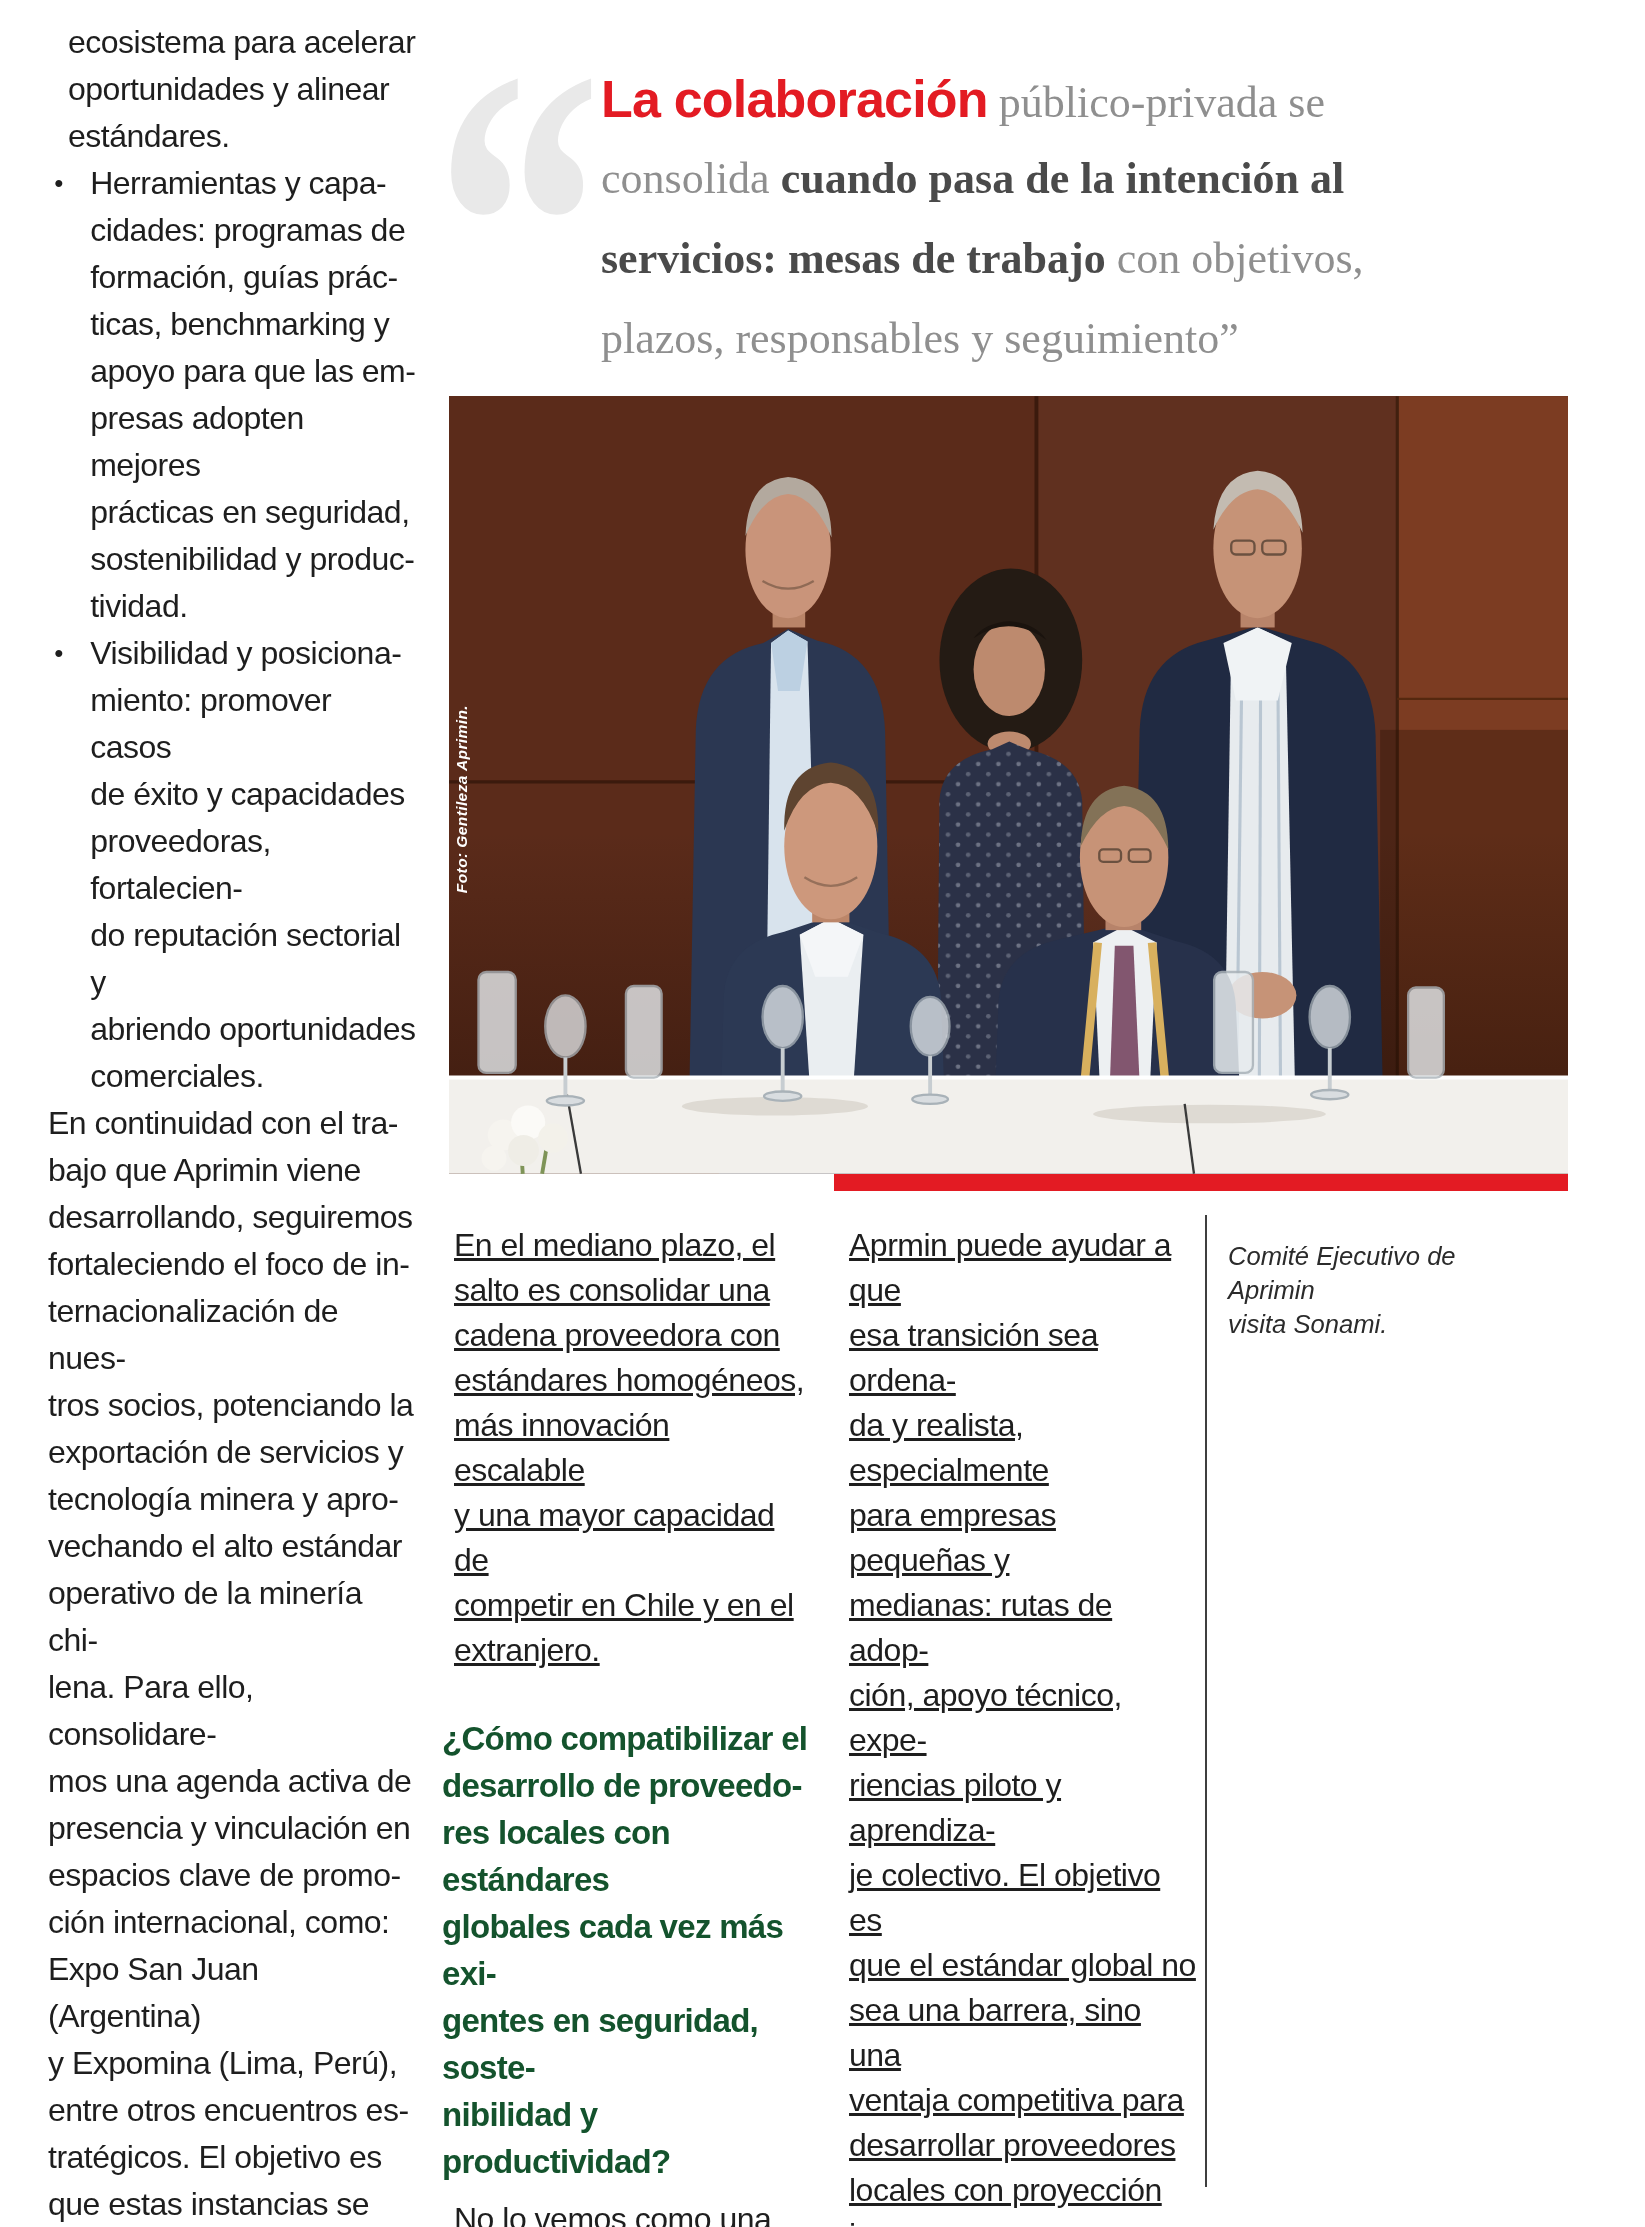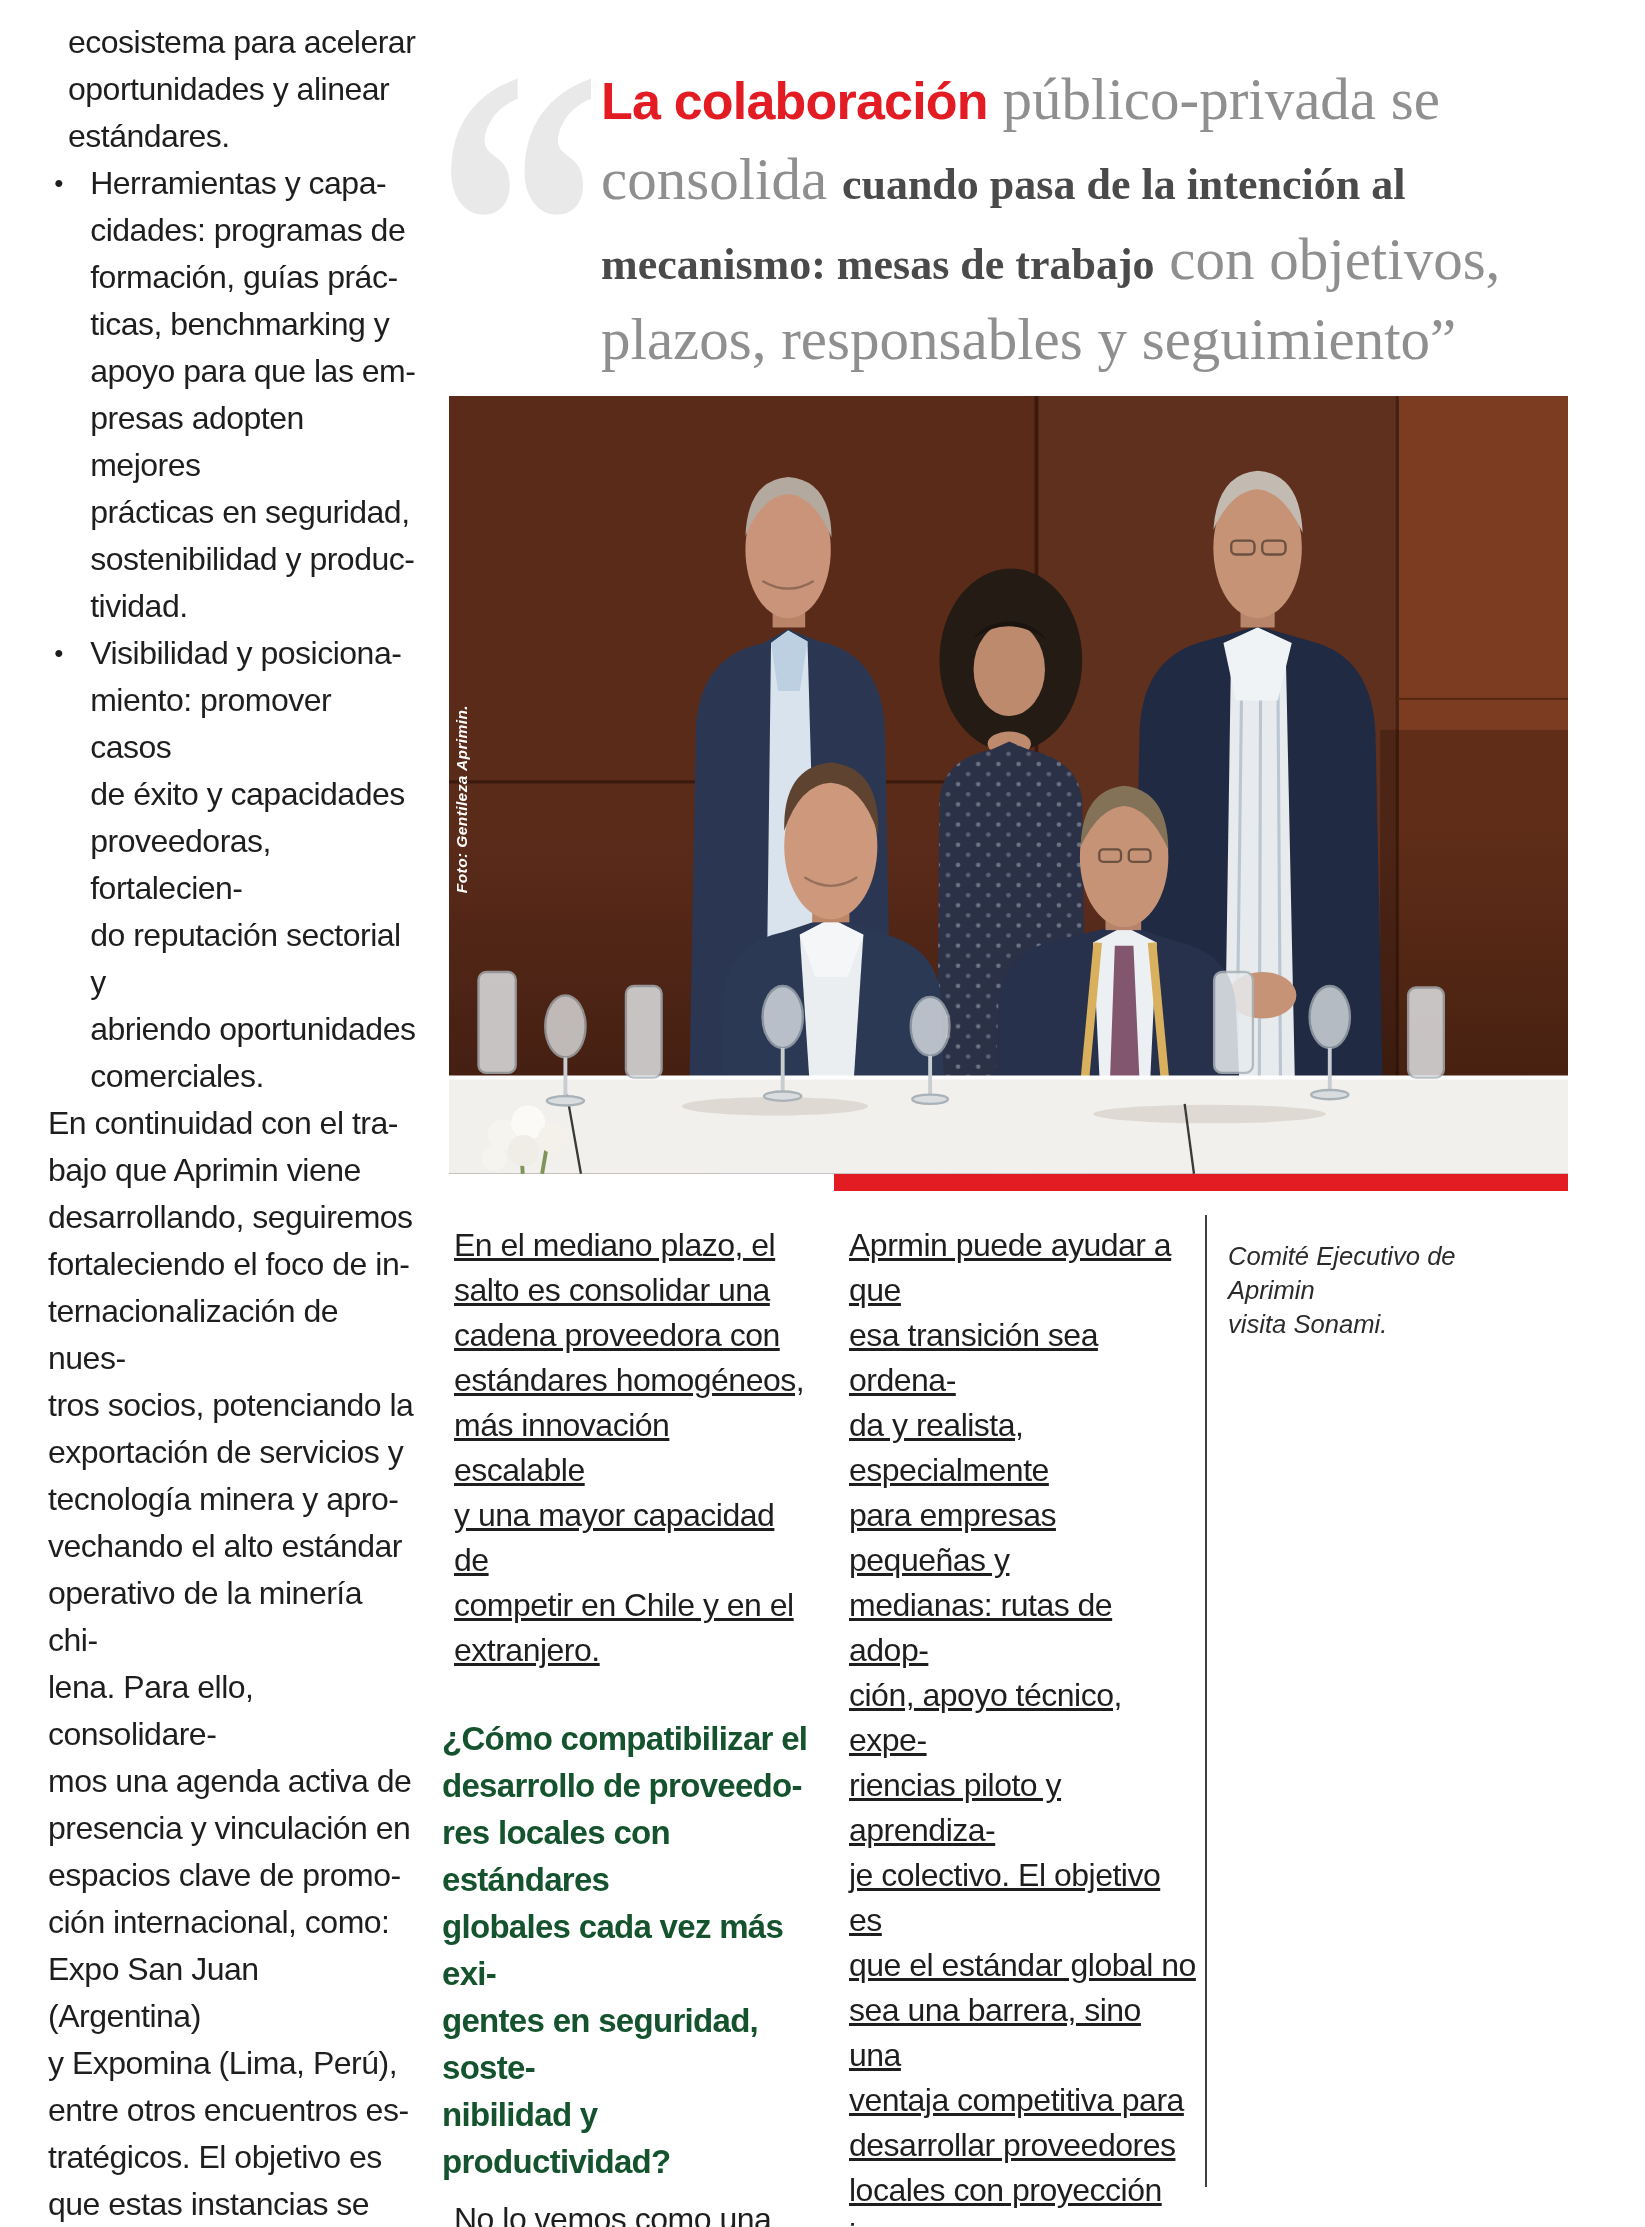--- a/index.html
+++ b/index.html
@@ -16,21 +16,21 @@
   .bullet-text{flex:1;}
 
   
   .quote-glyph{left:435px;top:57px;font-family:"Liberation Serif",serif;font-weight:700;
                font-size:334px;line-height:0.75;color:#e9e9e9;transform:scaleY(1.35);
                transform-origin:0 0;user-select:none;}
   .quote-lines{left:601px;top:59px;}
   .q-line{height:80px;line-height:80px;white-space:nowrap;}
   .q-red{font-family:"Liberation Sans",sans-serif;font-weight:700;font-size:52px;
          color:#e31b23;letter-spacing:-0.8px;text-align:center;}
-  .q-gray{font-family:"Liberation Serif",serif;font-size:59px;color:#8f8f8f;}
+  .q-gray{font-family:"Liberation Serif",serif;font-size:44px;color:#8f8f8f;}
   .q-dark{font-family:"Liberation Serif",serif;font-weight:700;font-size:44px;color:#4a4a4a;}
 
   
   .photo{left:449px;top:396px;width:1119px;height:778px;background:#5e2c1b;overflow:hidden;}
   .credit{position:absolute;left:4.7px;top:309px;writing-mode:vertical-rl;transform:rotate(180deg);
           font-style:italic;font-weight:700;font-size:15.5px;line-height:1;color:#ffffff;
           letter-spacing:0.4px;}
   .red-bar{left:834px;top:1174px;width:734px;height:17px;background:#e31b23;}
 
   
@@ -102,21 +102,21 @@
 y abrir puertas para que
 más empresas asociadas
 compitan y crezcan en
 mercados externos.</div>
 </div>
 
 <div class="abs quote-glyph">“</div>
 <div class="abs quote-lines">
   <div class="q-line"><span class="q-red">La colaboración</span><span class="q-gray"> público-privada se</span></div>
   <div class="q-line"><span class="q-gray">consolida </span><span class="q-dark">cuando pasa de la intención al</span></div>
-  <div class="q-line"><span class="q-dark">mecanismo: mesas de trabajo</span><span class="q-gray"> con objetivos,</span></div>
+  <div class="q-line"><span class="q-dark">servicios: mesas de trabajo</span><span class="q-gray"> con objetivos,</span></div>
   <div class="q-line"><span class="q-gray">plazos, responsables y seguimiento”</span></div>
 </div>
 
 <div class="abs photo">
   <svg width="1119" height="778" viewBox="0 0 1442 1002">
     <defs>
       <pattern id="dots" width="26" height="26" patternUnits="userSpaceOnUse">
         <circle cx="6" cy="6" r="3" fill="#cfd4de" opacity="0.8"></circle>
         <circle cx="19" cy="19" r="3" fill="#cfd4de" opacity="0.6"></circle>
       </pattern>

